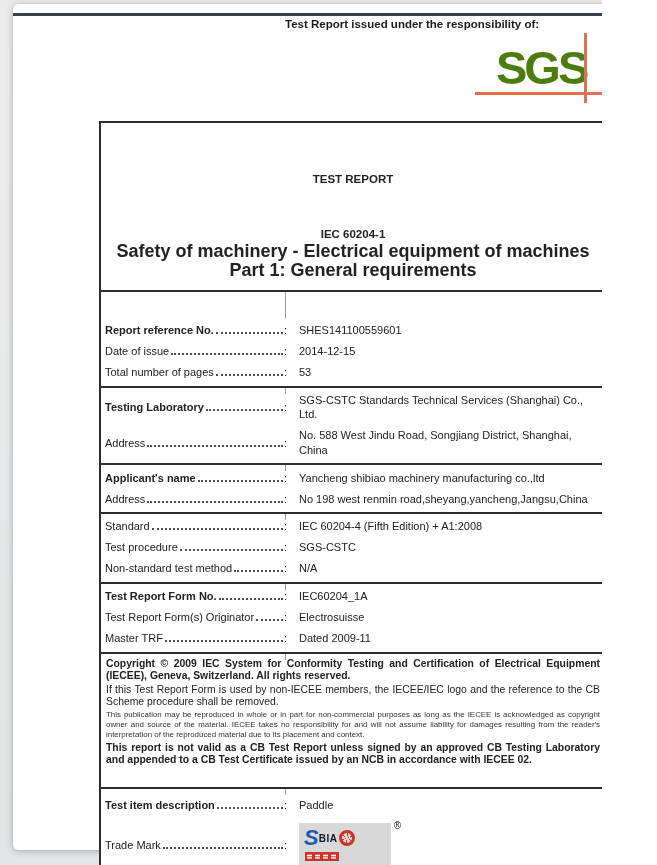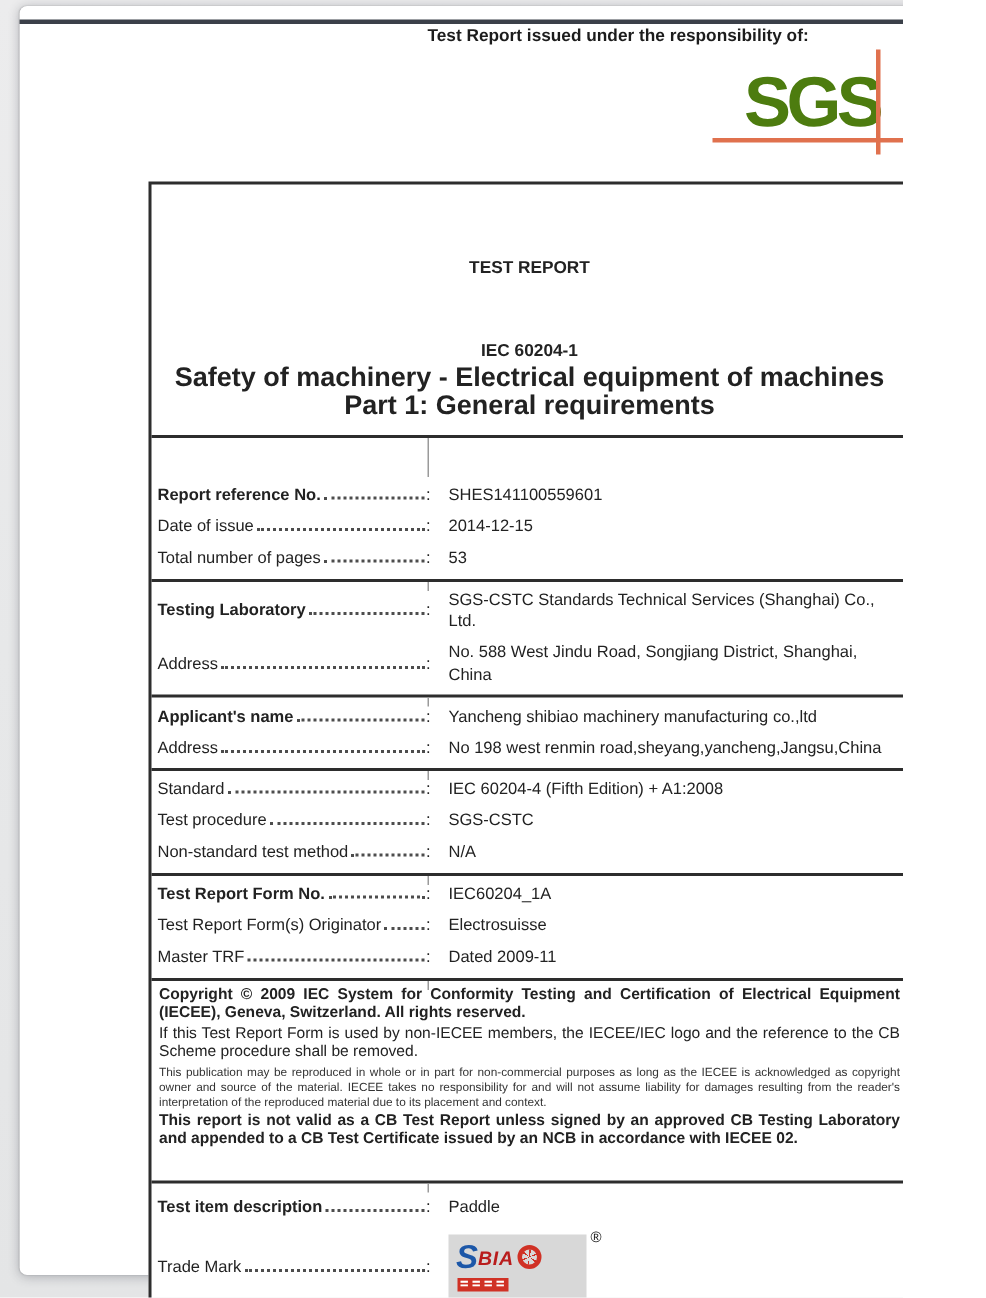--- a/index.html
+++ b/index.html
@@ -51,21 +51,21 @@
 
   .bottom .row { padding-top:7px; padding-bottom:7px; }
   .bottom { padding:2px 0 4px; }
   .row.tmrow { padding-top:4px; padding-bottom:4px; }
 
   
   .tm-wrap { position:relative; display:inline-block; }
   .tm-box  { width:92px; height:44px; background:#d8d8d8; padding:5px 0 0 5px; }
   .tm-line1{ display:flex; align-items:center; }
   .tm-s    { color:#1c57a8; font-weight:bold; font-style:italic; font-size:22px; line-height:0.9; }
-  .tm-bia  { color:#b91c1c; font-weight:bold; font-style:italic; font-size:13px; letter-spacing:.5px; }
+  .tm-bia  { color:#0f172a; font-weight:bold; font-size:10px; letter-spacing:.5px; }
   .tm-wheel{ display:inline-block; width:16px; height:16px; margin-left:2px; border:3px solid #d03125;
              border-radius:50%;
              background:repeating-conic-gradient(#d03125 0deg 14deg, rgba(0,0,0,0) 14deg 60deg); }
   .tm-caption { display:inline-block; margin:1px 0 0 1px; background:#d03125; color:#fff;
                 font-size:7px; line-height:9px; letter-spacing:1px; padding:0 1px; }
   .tm-reg  { position:absolute; top:-4px; right:-10px; font-size:10px; color:#111; }
 </style>
 </head>
 <body>
 

